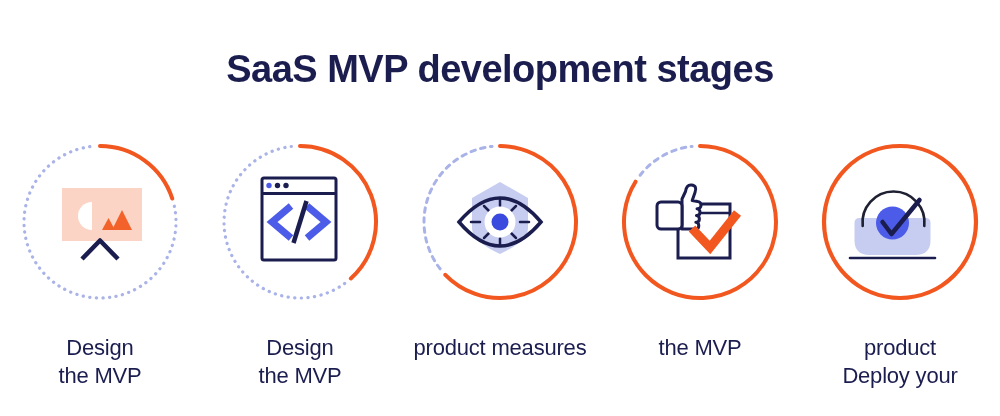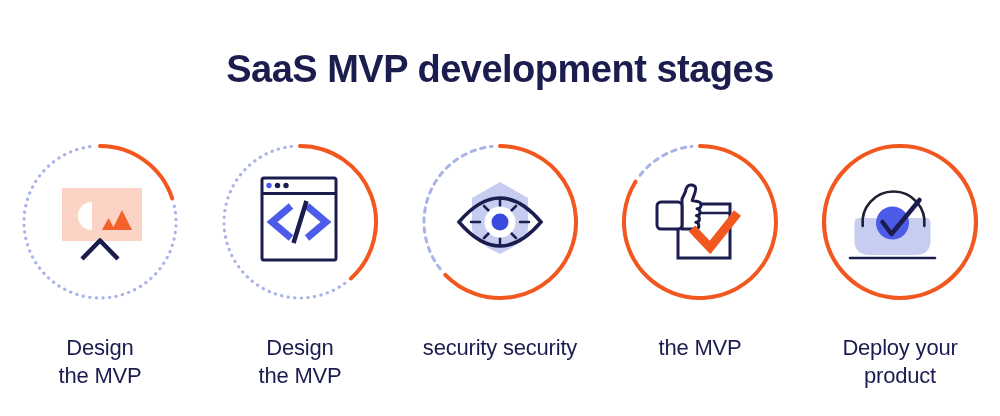--- a/index.html
+++ b/index.html
@@ -114,21 +114,21 @@
             <line x1="64" y1="64" x2="69.5" y2="69.5"></line>
             <line x1="96" y1="64" x2="90.5" y2="69.5"></line>
             <line x1="64" y1="96" x2="69.5" y2="90.5"></line>
             <line x1="96" y1="96" x2="90.5" y2="90.5"></line>
           </g>
           <circle cx="80" cy="80" r="15.5" class="f-white"></circle>
           <circle cx="80" cy="80" r="8.5" class="f-pupil"></circle>
         </svg>
       </div>
       <div class="label">
-        <span>security security</span>
+        <span>product measures</span>
       </div>
     </div>
 
     <div class="stage">
       <div class="ring-wrap">
         <svg viewBox="0 0 160 160">
             <path d="M20.111182725889144,33.20972787524995 A76,76 0 0 1 72.05583679165834,4.416335952011224" class="arc-dashed"></path>
             <path d="M80,4 A76,76 0 1 1 15.548344692111613,39.72613591827644" class="arc-orange"></path>
           </svg>
         <svg viewBox="0 0 160 160">
@@ -153,19 +153,19 @@
           </svg>
         <svg viewBox="0 0 160 160">
           <path d="M34.5,81 Q34.5,76 39.5,76 L105.5,76 Q110.5,76 110.5,81 L110.5,98 Q110.5,113 95.5,113 L49.5,113 Q34.5,113 34.5,98 Z" class="f-peri"></path>
           <path d="M42.7,84 A31,31 0 1 1 104.3,84" class="st-dark" stroke-width="2.6" stroke-linecap="round"></path>
           <circle cx="72.5" cy="81" r="16.5" class="f-blue"></circle>
           <path d="M62.5,80 L71.5,92 L99.5,58" class="st-navy" stroke-width="4.5" stroke-linecap="round" stroke-linejoin="round"></path>
           <line x1="30" y1="116" x2="115" y2="116" class="st-navy" stroke-width="2.6" stroke-linecap="round"></line>
         </svg>
       </div>
       <div class="label">
+        <span>product</span>
         <span>Deploy your</span>
-        <span>product</span>
       </div>
     </div>
 
   </div>
 </div>
 
 </body></html>

